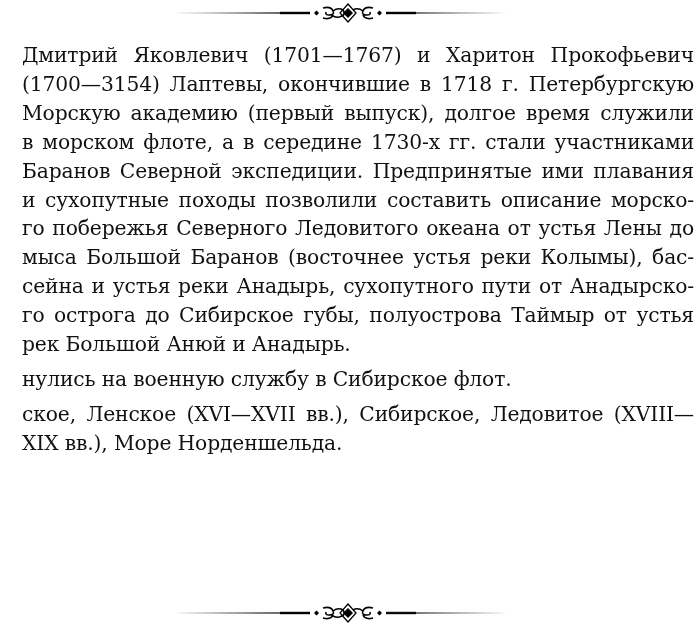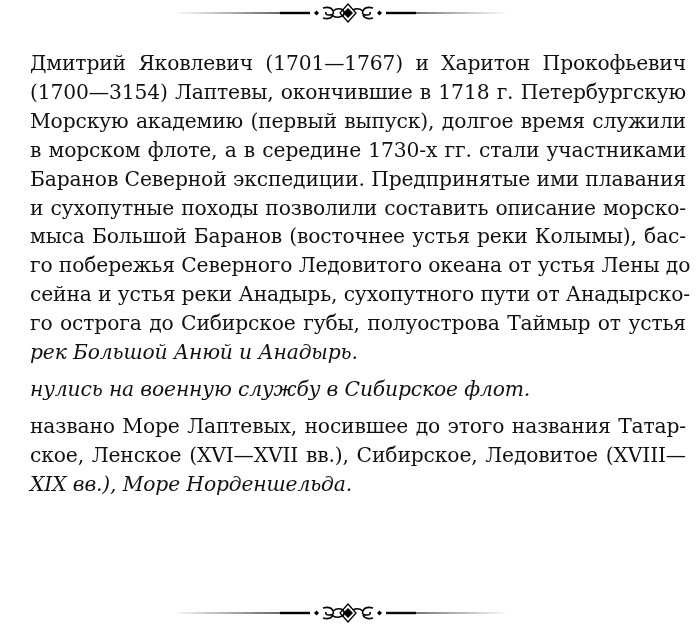--- a/index.html
+++ b/index.html
@@ -8,24 +8,24 @@
     .ornament { position: absolute; left: 170px; width: 356px; height: 20px; }
     .ornament.top { top: 3px; }
     .ornament.bottom { top: 603px; }
     .ornament svg { display: block; }
     .text {
       position: absolute; left: 2px; top: 41px; width: 692px;
       font-family: "DejaVu Serif", "Liberation Serif", serif;
       font-size: 20.3px; line-height: 28.9px; color: #111111;
       text-align: justify; letter-spacing: -0.15px;
     }
-    .text p { margin: 8px; text-indent: 20px; hyphens: manual; }
+    .text p { margin: 0; text-indent: 20px; hyphens: manual; }
     .text p + p { margin-top: 6px; }
     .line { display: block; text-align: justify; text-align-last: justify; white-space: nowrap; }
-    .line.last { text-align-last: left; font-style: italic; }
+    .line.last { text-align-last: left; }
   </style>
 </head>
 <body>
 
 <div class="page">
 
   <div class="ornament top">
     <svg width="356" height="20" viewBox="0 0 356 20">
       <defs>
         <linearGradient id="lg" x1="0" x2="1" y1="0" y2="0">
@@ -51,31 +51,30 @@
   </div>
 
   <div class="text">
     <p>
       <span class="line">Дмитрий Яковлевич (1701—1767) и Харитон Прокофьевич</span>
       <span class="line">(1700—3154) Лаптевы, окончившие в 1718 г. Петербургскую</span>
       <span class="line">Морскую академию (первый выпуск), долгое время служили</span>
       <span class="line">в морском флоте, а в середине 1730-х гг. стали участниками</span>
       <span class="line">Баранов Северной экспедиции. Предпринятые ими плавания</span>
       <span class="line">и сухопутные походы позволили составить описание морско-</span>
+      <span class="line">го побережья Северного Ледовитого океана от устья Лены до</span>
       <span class="line">мыса Большой Баранов (восточнее устья реки Колымы), бас-</span>
-      <span class="line">го побережья Северного Ледовитого океана от устья Лены до</span>
       <span class="line">сейна и устья реки Анадырь, сухопутного пути от Анадырско-</span>
       <span class="line">го острога до Сибирское губы, полуострова Таймыр от устья</span>
       <span class="line last">рек Большой Анюй и Анадырь.</span>
     </p>
     <p>
       <span class="line last">нулись на военную службу в Сибирское флот.</span>
     </p>
     <p>
-      <span class="line">названо Море Лаптевых, носившее до этого названия Татар-</span>
       <span class="line">ское, Ленское (XVI—XVII вв.), Сибирское, Ледовитое (XVIII—</span>
       <span class="line last">XIX вв.), Море Норденшельда.</span>
     </p>
   </div>
 
   <div class="ornament bottom">
     <svg width="356" height="20" viewBox="0 0 356 20">
       <path d="M2 10 L140 9.2 L140 10.8 Z" fill="#111"></path>
       <rect x="110" y="8.8" width="30" height="2.4" fill="#000"></rect>
       <path d="M144 10 l2.5 -2.5 l2.5 2.5 l-2.5 2.5 Z" fill="#000"></path>

